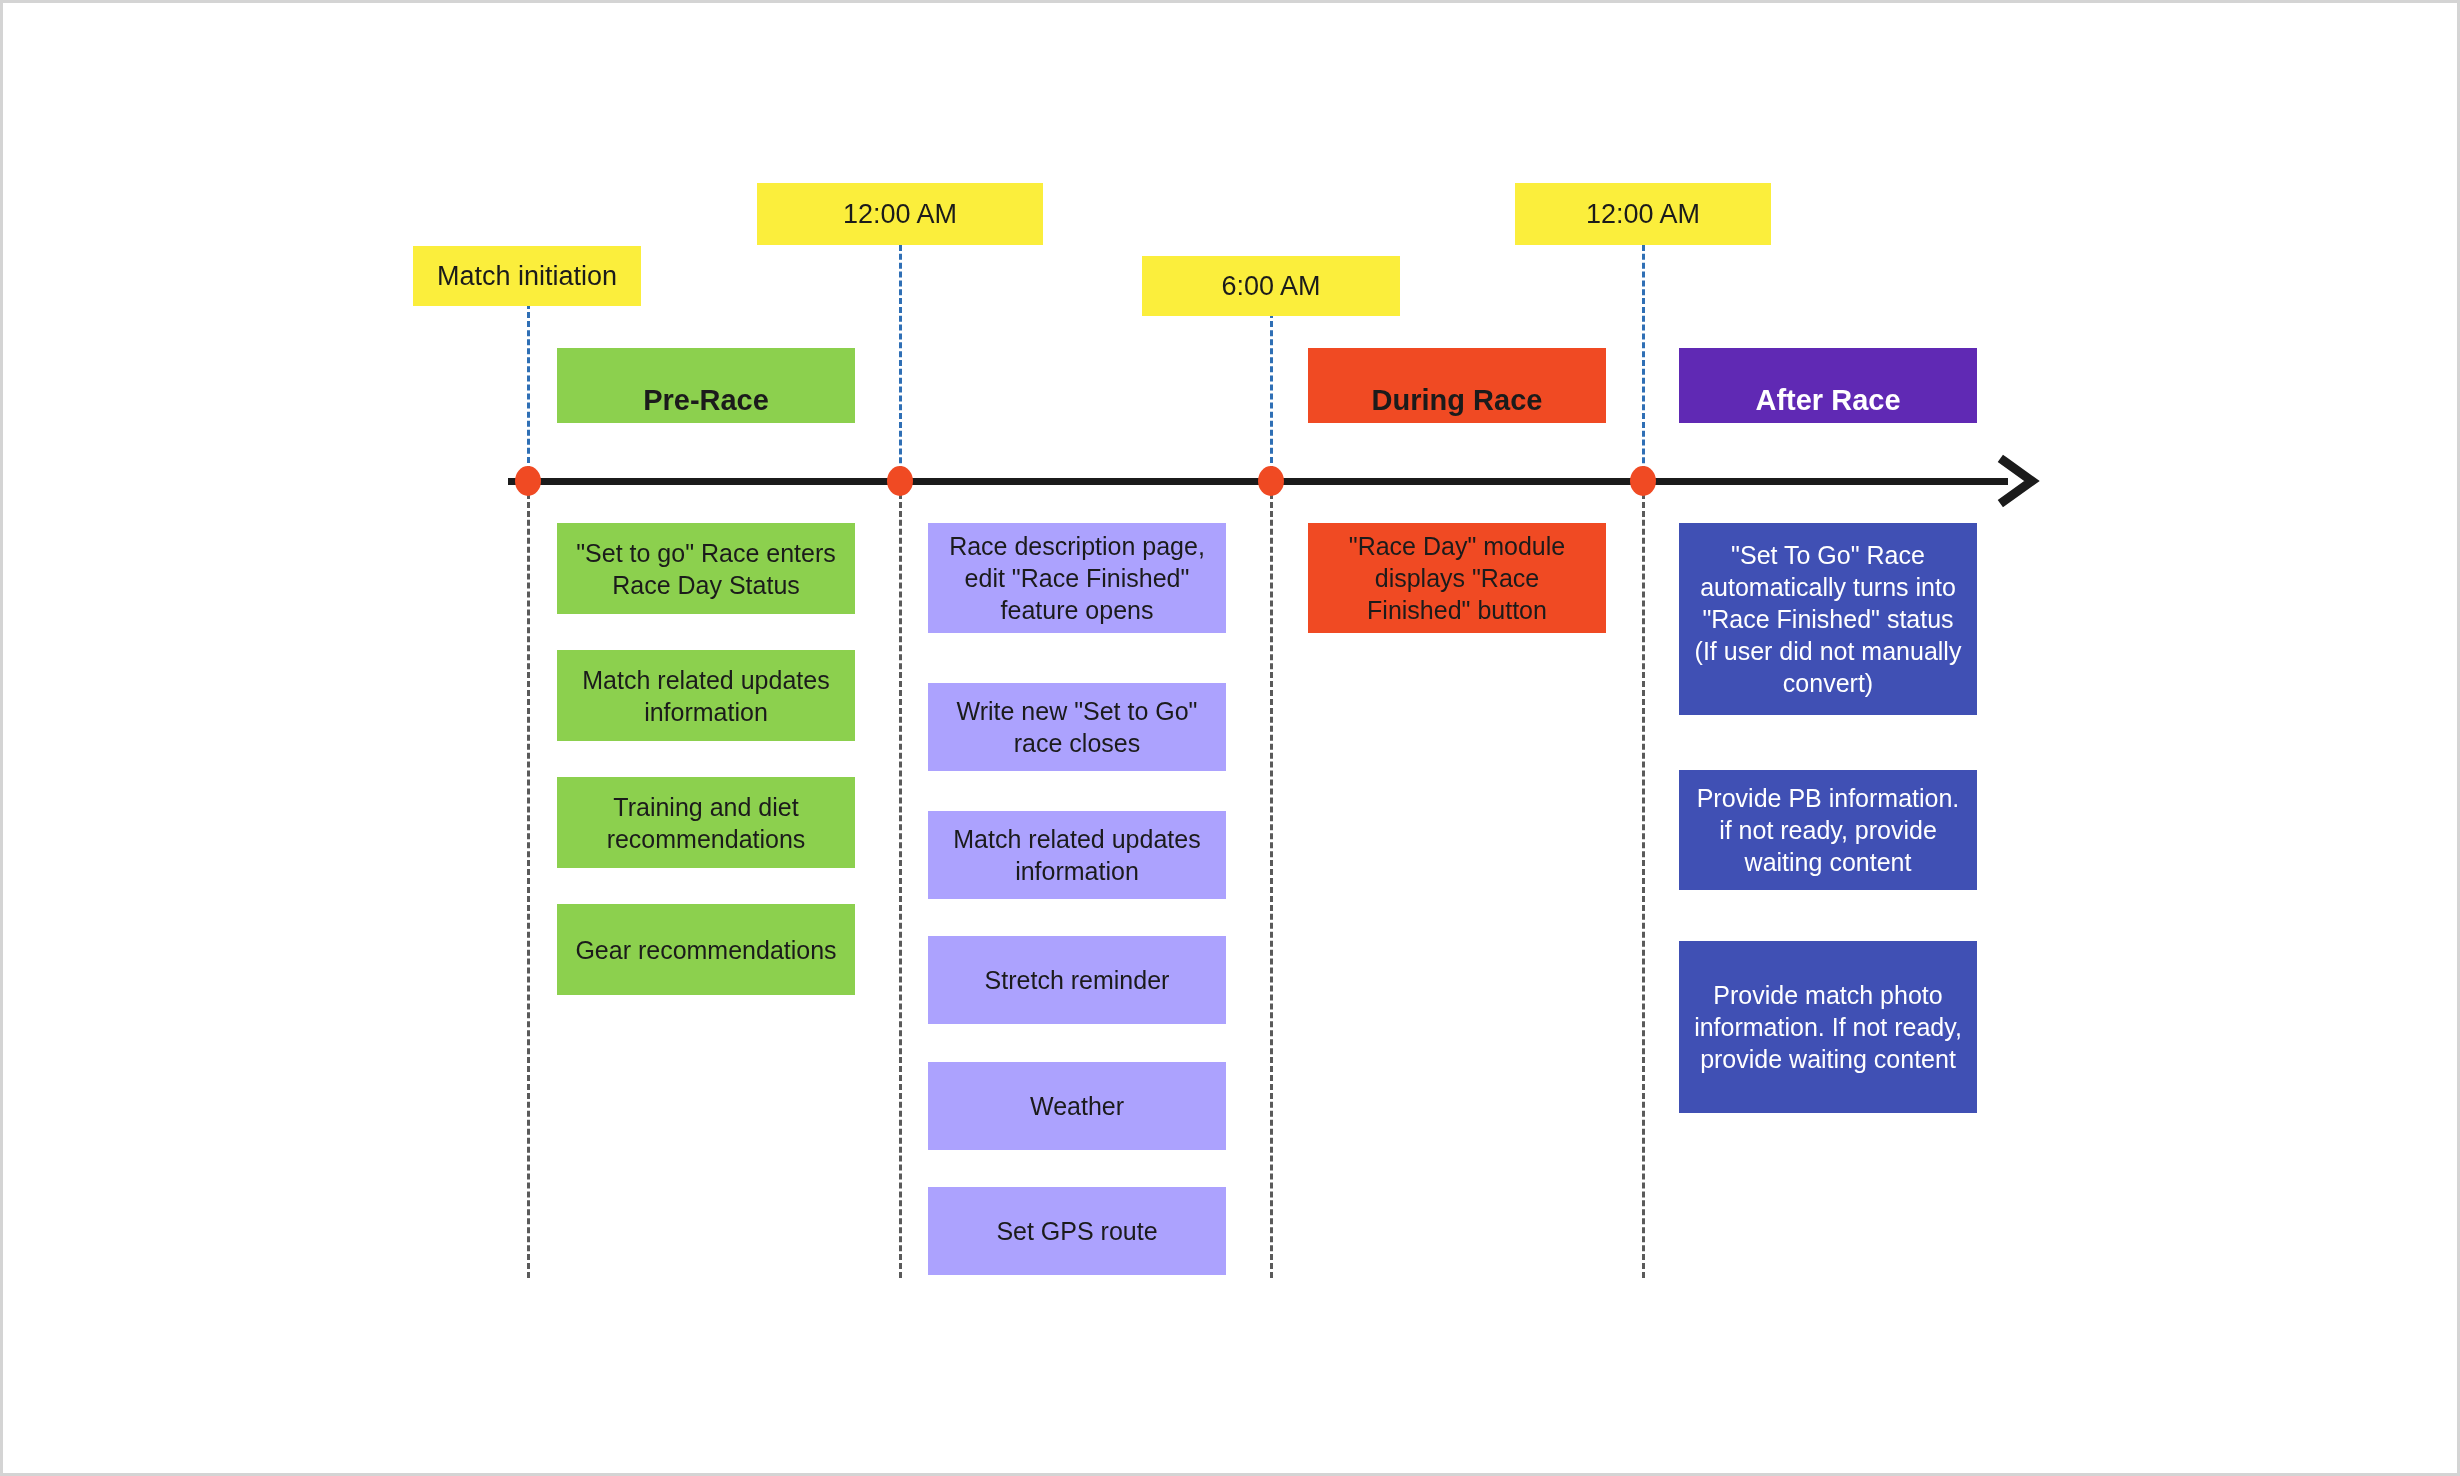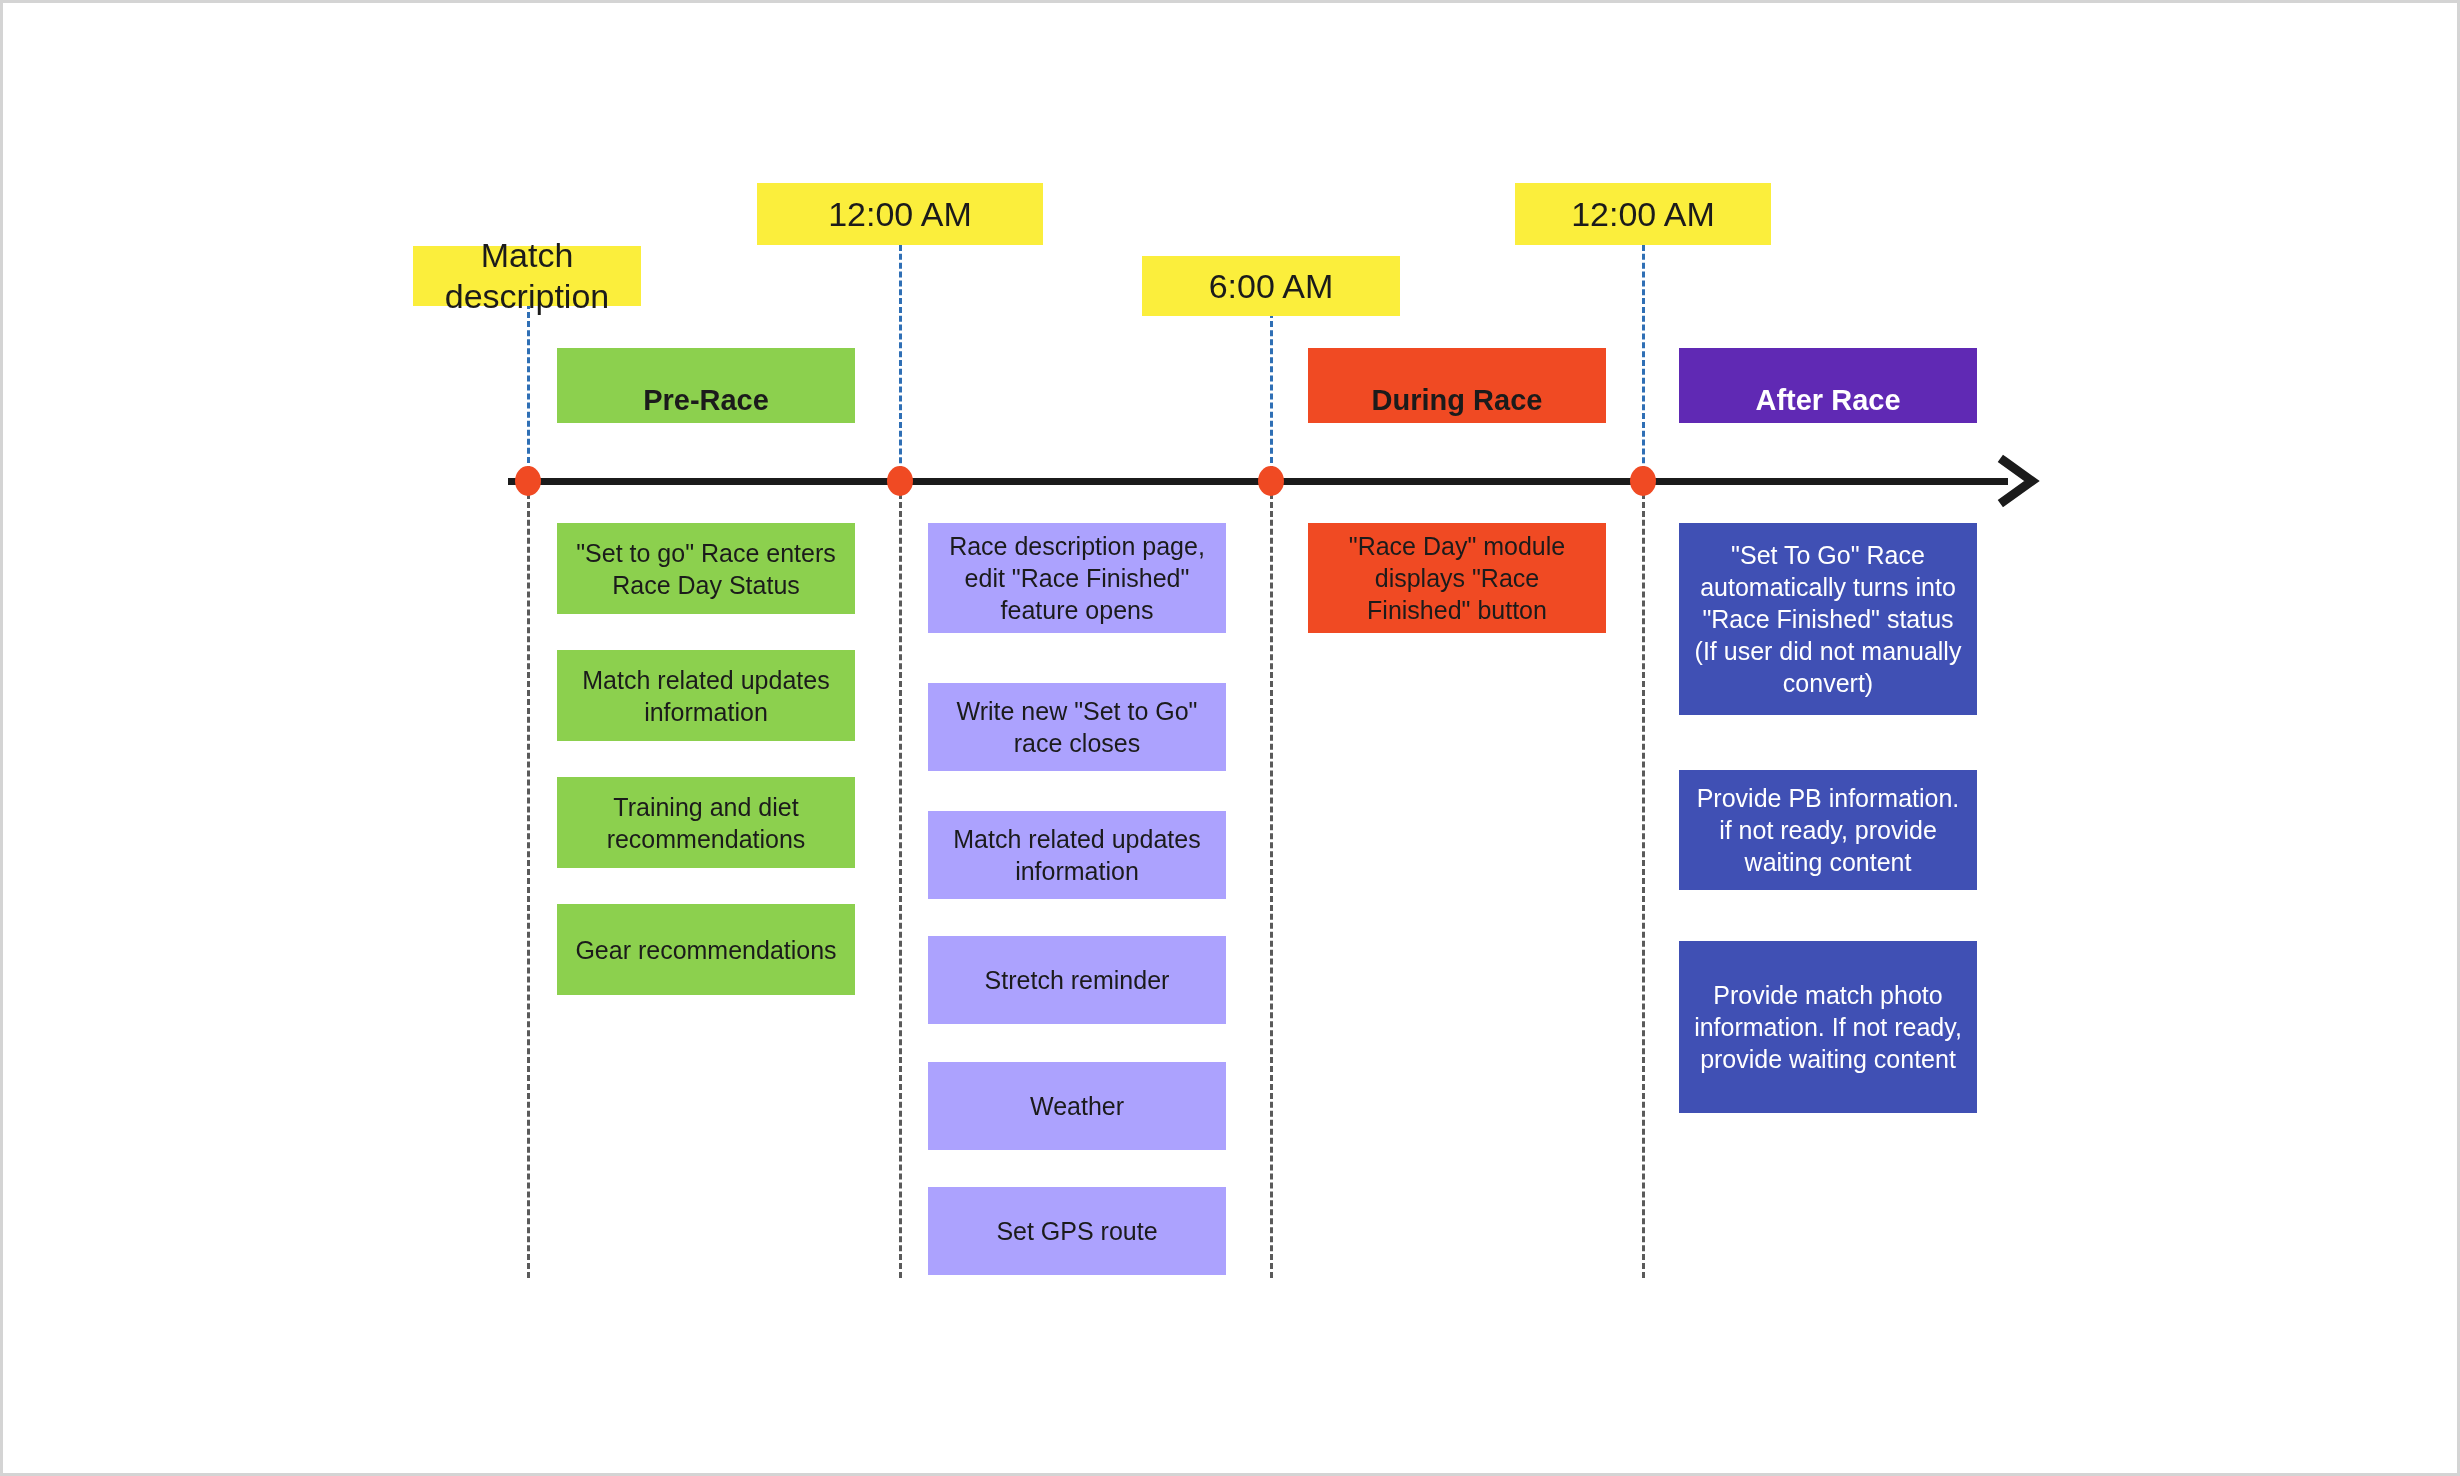--- a/index.html
+++ b/index.html
@@ -51,21 +51,21 @@
     border-radius: 50%;
     background: #f04a23;
     z-index: 4;
   }
 
   
   .time-flag {
     position: absolute;
     background: #fbee3c;
     color: #1b1b1b;
-    font-size: 34px;
+    font-size: 27px;
     line-height: 1.2;
     display: flex;
     align-items: center;
     justify-content: center;
     text-align: center;
     z-index: 5;
     box-sizing: border-box;
     padding: 4px 10px;
   }
 
@@ -106,21 +106,21 @@
   <div class="guide" style="left:896px; top:242px; height:236px;"></div>
   <div class="guide" style="left:1267px; top:300px; height:178px;"></div>
   <div class="guide" style="left:1639px; top:242px; height:236px;"></div>
 
   <div class="guide lower" style="left:524px; top:490px; height:785px;"></div>
   <div class="guide lower" style="left:896px; top:490px; height:785px;"></div>
   <div class="guide lower" style="left:1267px; top:490px; height:785px;"></div>
   <div class="guide lower" style="left:1639px; top:490px; height:785px;"></div>
 
   <div class="time-flag" style="left:410px; top:243px; width:228px; height:60px;">
-    <span>Match description</span>
+    <span>Match initiation</span>
   </div>
   <div class="time-flag" style="left:754px; top:180px; width:286px; height:62px;">
     <span>12:00 AM</span>
   </div>
   <div class="time-flag" style="left:1139px; top:253px; width:258px; height:60px;">
     <span>6:00 AM</span>
   </div>
   <div class="time-flag" style="left:1512px; top:180px; width:256px; height:62px;">
     <span>12:00 AM</span>
   </div>

